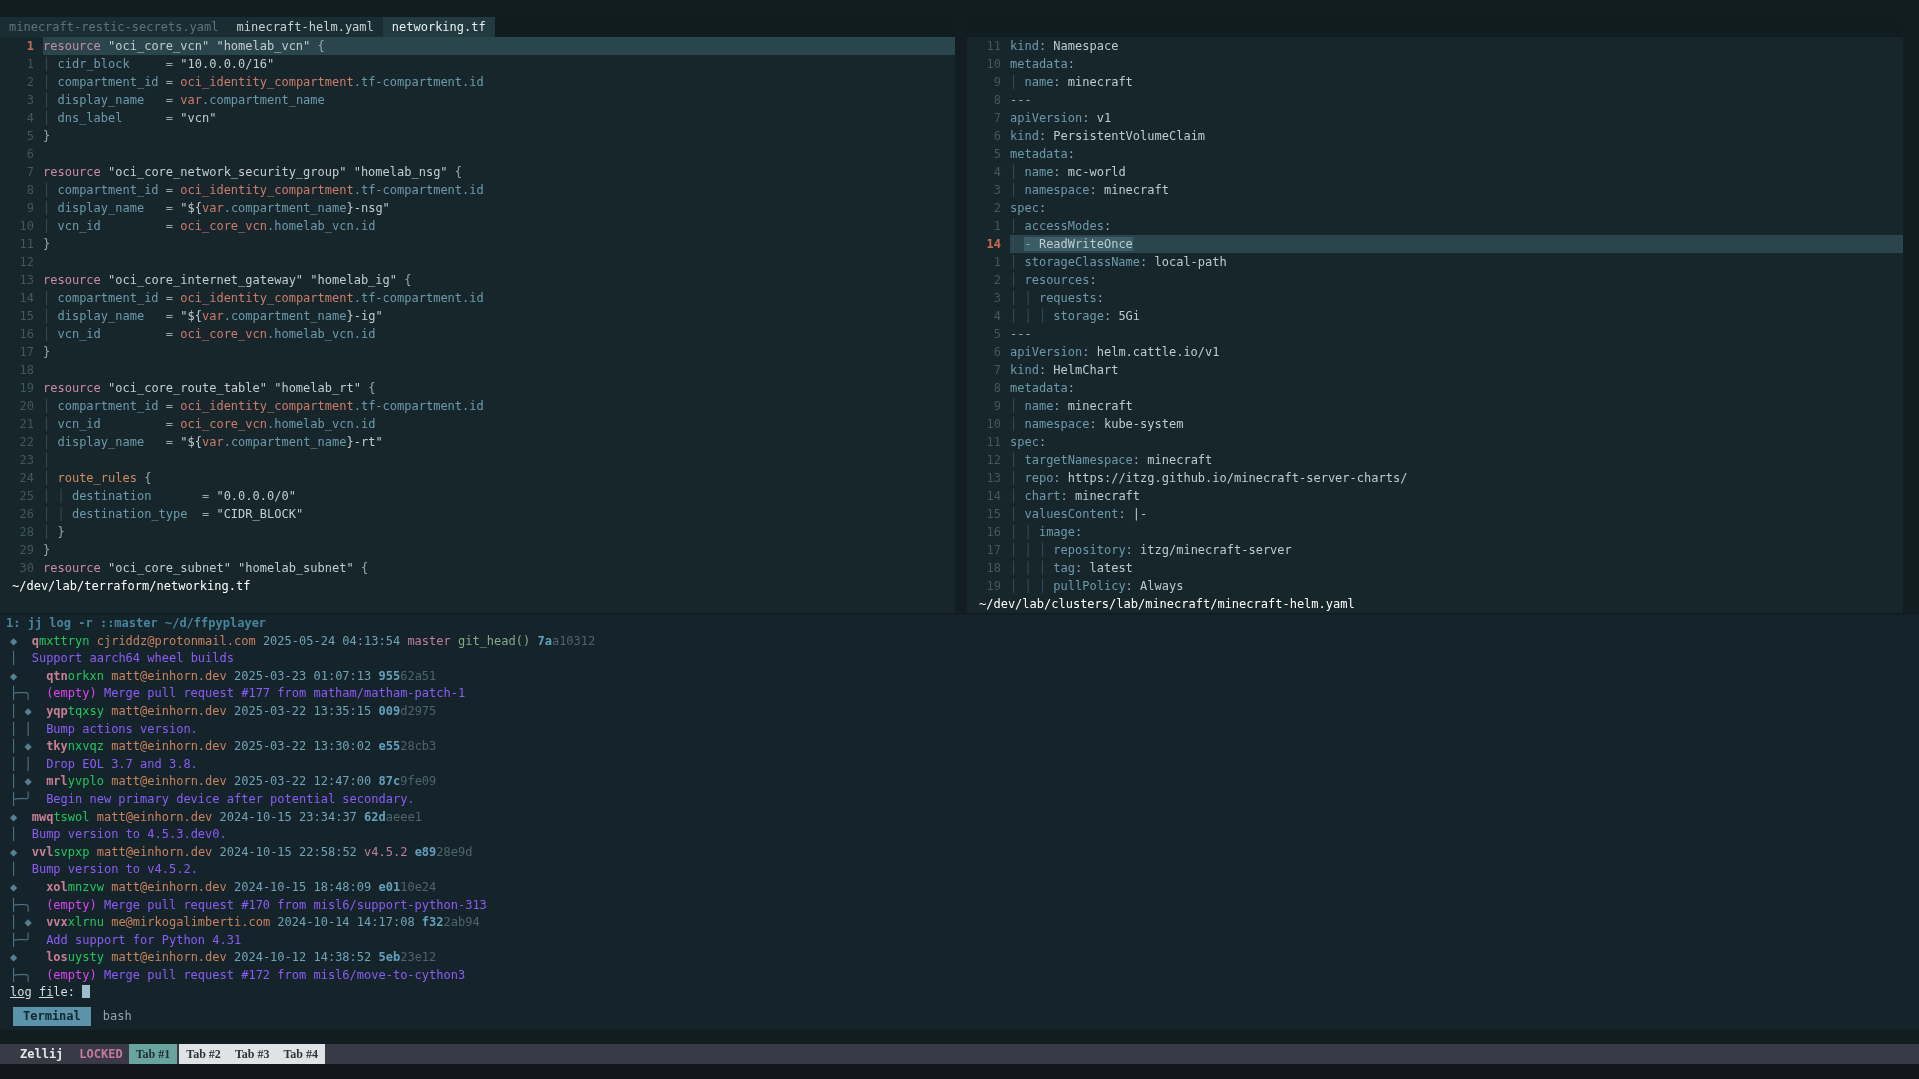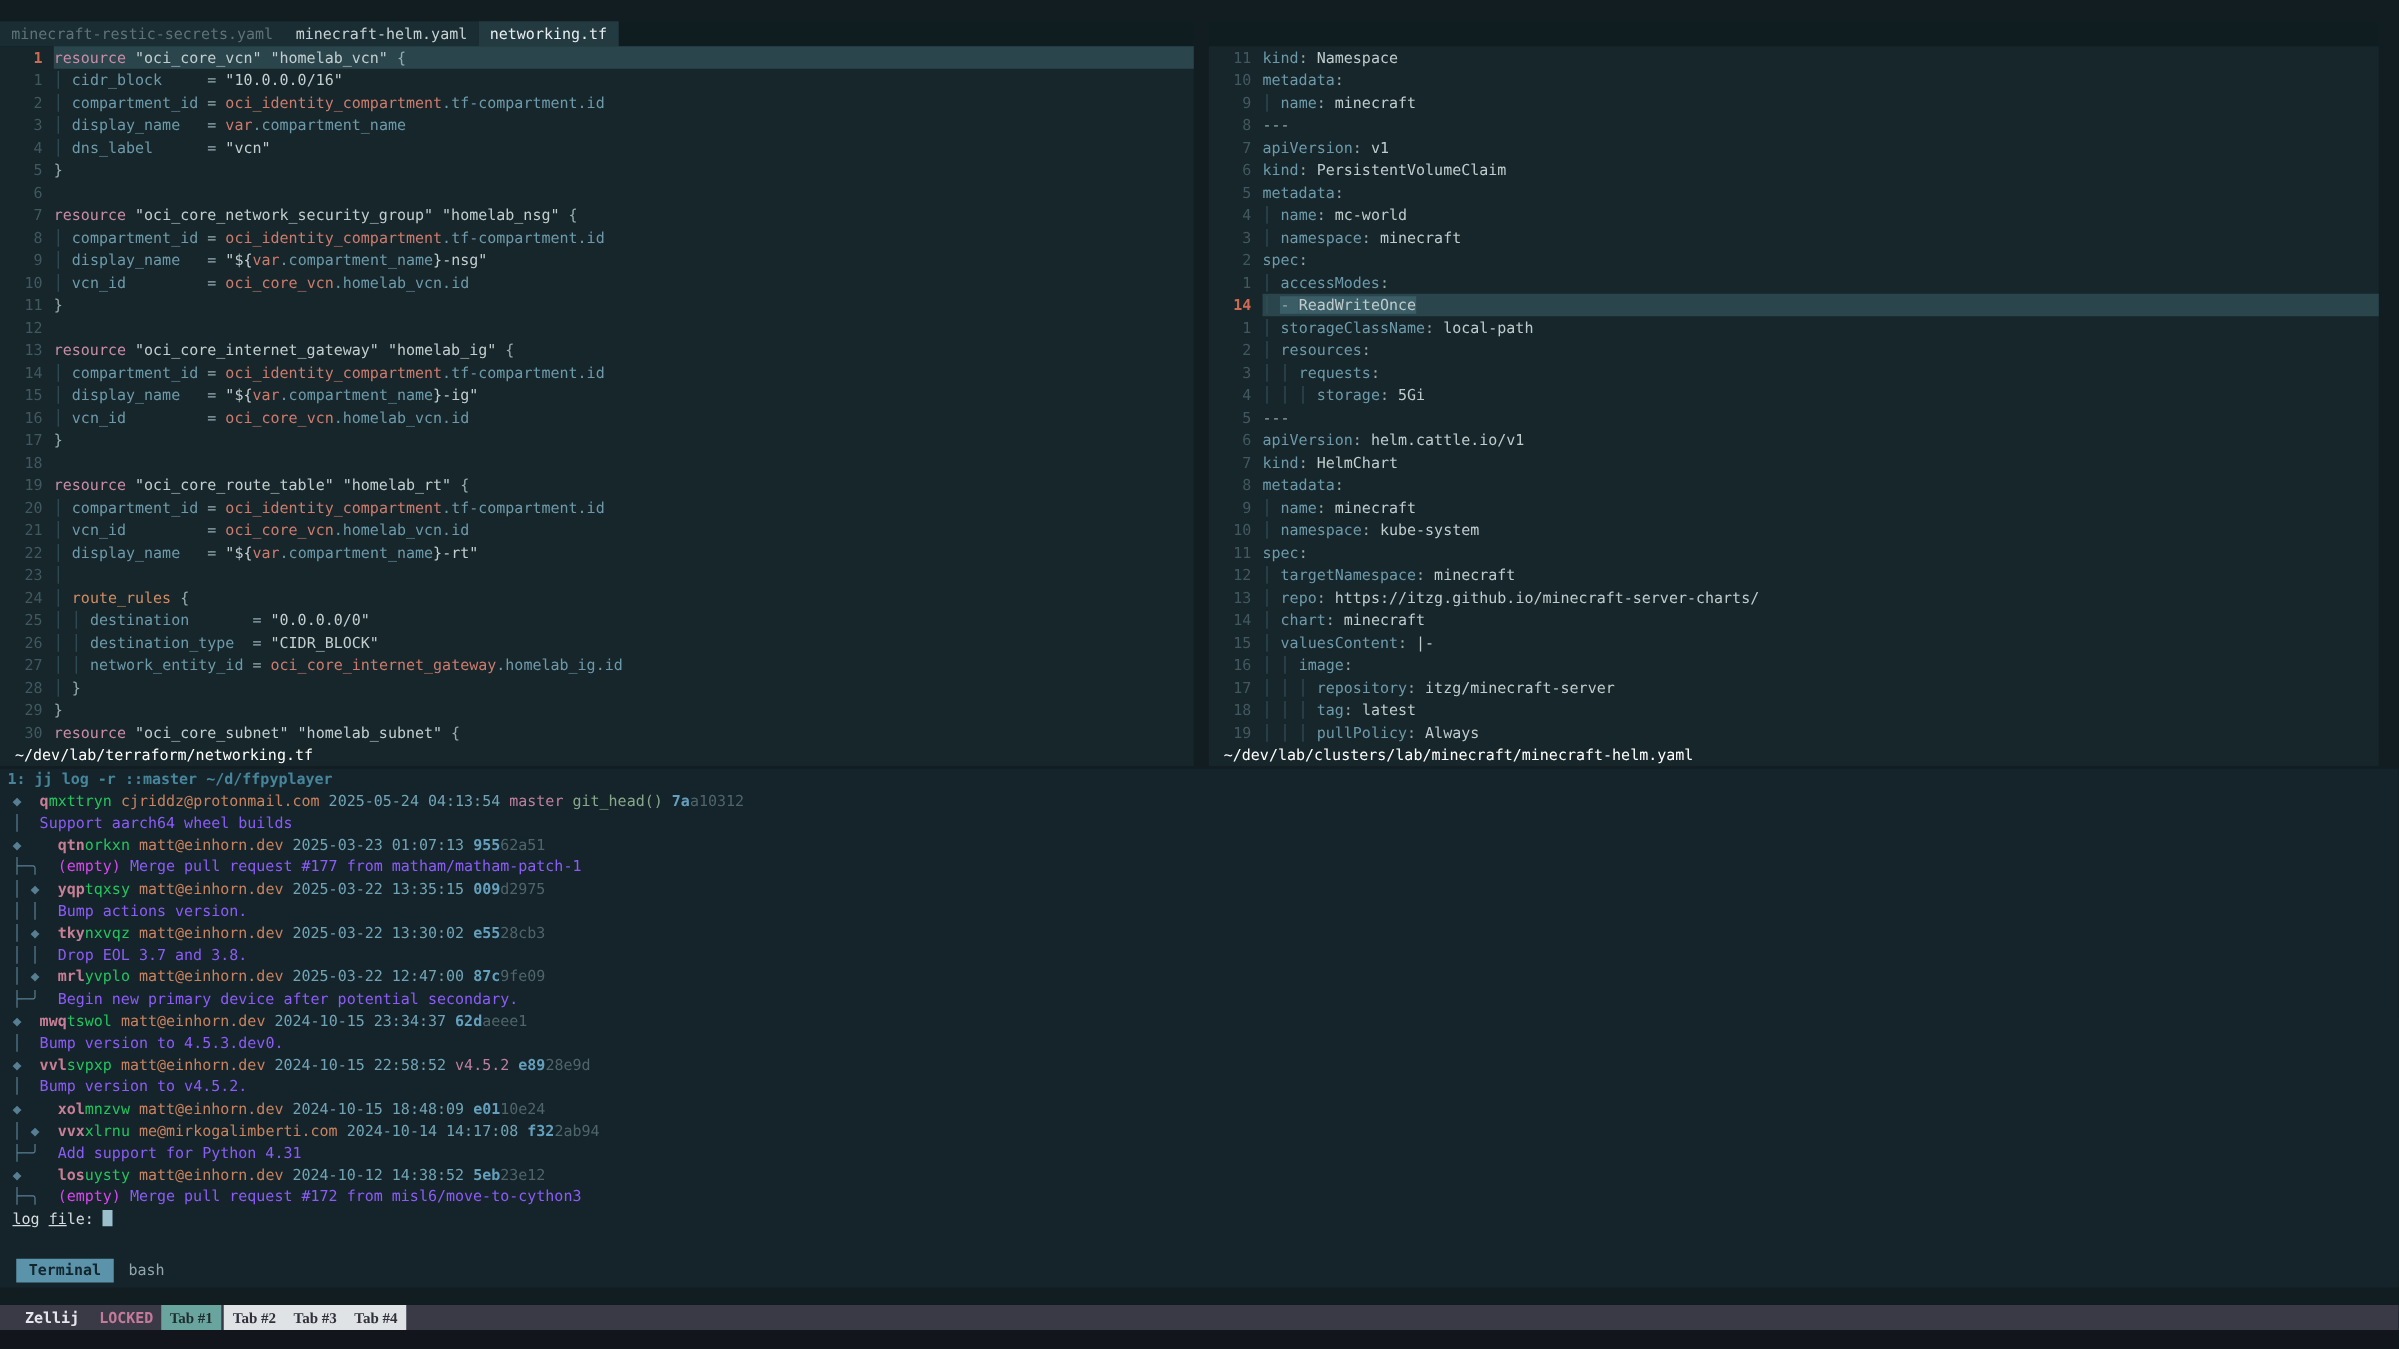--- a/index.html
+++ b/index.html
@@ -95,21 +95,20 @@
       <div class="row"><span class="gut">17</span><span class="lc"><span class="pu">}</span></span></div>
       <div class="row"><span class="gut">18</span><span class="lc"></span></div>
       <div class="row"><span class="gut">19</span><span class="lc"><span class="kw">resource</span><span class="pu"> </span><span class="st">"oci_core_route_table" "homelab_rt"</span><span class="pu"> {</span></span></div>
       <div class="row"><span class="gut">20</span><span class="lc"><span class="g">│ </span><span class="pr">compartment_id</span><span class="pu"> = </span><span class="rf">oci_identity_compartment</span><span class="pr">.tf-compartment.id</span></span></div>
       <div class="row"><span class="gut">21</span><span class="lc"><span class="g">│ </span><span class="pr">vcn_id</span><span class="pu">         = </span><span class="rf">oci_core_vcn</span><span class="pr">.homelab_vcn.id</span></span></div>
       <div class="row"><span class="gut">22</span><span class="lc"><span class="g">│ </span><span class="pr">display_name</span><span class="pu">   = </span><span class="st">"${</span><span class="rf">var</span><span class="pr">.compartment_name</span><span class="st">}-rt"</span></span></div>
       <div class="row"><span class="gut">23</span><span class="lc"><span class="g">│</span></span></div>
       <div class="row"><span class="gut">24</span><span class="lc"><span class="g">│ </span><span class="bn">route_rules</span><span class="pu"> {</span></span></div>
       <div class="row"><span class="gut">25</span><span class="lc"><span class="g">│ │ </span><span class="pr">destination</span><span class="pu">       = </span><span class="st">"0.0.0.0/0"</span></span></div>
       <div class="row"><span class="gut">26</span><span class="lc"><span class="g">│ │ </span><span class="pr">destination_type</span><span class="pu">  = </span><span class="st">"CIDR_BLOCK"</span></span></div>
-      <div class="row"><span class="gut">27</span><span class="lc"><span class="g">│ │ </span><span class="pr">network_entity_id</span><span class="pu"> = </span><span class="rf">oci_core_internet_gateway</span><span class="pr">.homelab_ig.id</span></span></div>
       <div class="row"><span class="gut">28</span><span class="lc"><span class="g">│ </span><span class="pu">}</span></span></div>
       <div class="row"><span class="gut">29</span><span class="lc"><span class="pu">}</span></span></div>
       <div class="row"><span class="gut">30</span><span class="lc"><span class="kw">resource</span><span class="pu"> </span><span class="st">"oci_core_subnet" "homelab_subnet"</span><span class="pu"> {</span></span></div>
     </div>
   <div class="statusline">~/dev/lab/terraform/networking.tf</div>
 </div>
 
 <div class="pane" id="pane-right">
   <div class="tabbar"></div>
   <div class="code" id="right-code">
@@ -159,20 +158,21 @@
       <div class="trow"><span class="gr">│ │  </span><span class="de">Bump actions version.</span></div>
       <div class="trow"><span class="gr">│ ◆  </span><span class="ci">tky</span><span class="cg">nxvqz </span><span class="em">matt@einhorn.dev </span><span class="dt">2025-03-22 13:30:02 </span><span class="oi">e55</span><span class="og">28cb3</span></div>
       <div class="trow"><span class="gr">│ │  </span><span class="de">Drop EOL 3.7 and 3.8.</span></div>
       <div class="trow"><span class="gr">│ ◆  </span><span class="ci">mrl</span><span class="cg">yvplo </span><span class="em">matt@einhorn.dev </span><span class="dt">2025-03-22 12:47:00 </span><span class="oi">87c</span><span class="og">9fe09</span></div>
       <div class="trow"><span class="gr">├─╯  </span><span class="de">Begin new primary device after potential secondary.</span></div>
       <div class="trow"><span class="gr">◆  </span><span class="ci">mwq</span><span class="cg">tswol </span><span class="em">matt@einhorn.dev </span><span class="dt">2024-10-15 23:34:37 </span><span class="oi">62d</span><span class="og">aeee1</span></div>
       <div class="trow"><span class="gr">│  </span><span class="de">Bump version to 4.5.3.dev0.</span></div>
       <div class="trow"><span class="gr">◆  </span><span class="ci">vvl</span><span class="cg">svpxp </span><span class="em">matt@einhorn.dev </span><span class="dt">2024-10-15 22:58:52 </span><span class="br">v4.5.2 </span><span class="oi">e89</span><span class="og">28e9d</span></div>
       <div class="trow"><span class="gr">│  </span><span class="de">Bump version to v4.5.2.</span></div>
       <div class="trow"><span class="gr">◆    </span><span class="ci">xol</span><span class="cg">mnzvw </span><span class="em">matt@einhorn.dev </span><span class="dt">2024-10-15 18:48:09 </span><span class="oi">e01</span><span class="og">10e24</span></div>
+      <div class="trow"><span class="gr">├─╮  </span><span class="ep">(empty) </span><span class="de">Merge pull request #170 from misl6/support-python-313</span></div>
       <div class="trow"><span class="gr">│ ◆  </span><span class="ci">vvx</span><span class="cg">xlrnu </span><span class="em">me@mirkogalimberti.com </span><span class="dt">2024-10-14 14:17:08 </span><span class="oi">f32</span><span class="og">2ab94</span></div>
       <div class="trow"><span class="gr">├─╯  </span><span class="de">Add support for Python 4.31</span></div>
       <div class="trow"><span class="gr">◆    </span><span class="ci">los</span><span class="cg">uysty </span><span class="em">matt@einhorn.dev </span><span class="dt">2024-10-12 14:38:52 </span><span class="oi">5eb</span><span class="og">23e12</span></div>
       <div class="trow"><span class="gr">├─╮  </span><span class="ep">(empty) </span><span class="de">Merge pull request #172 from misl6/move-to-cython3</span></div>
     </div>
   <div class="trow" id="prompt-line"><span class="pu_">lo</span><span class="pt">g </span><span class="pu_">fi</span><span class="pt">le: </span><span class="cursorblk"></span></div>
   <div id="termbar">
     <span class="chip">Terminal</span>
     <span class="shell">bash</span>
   </div>

